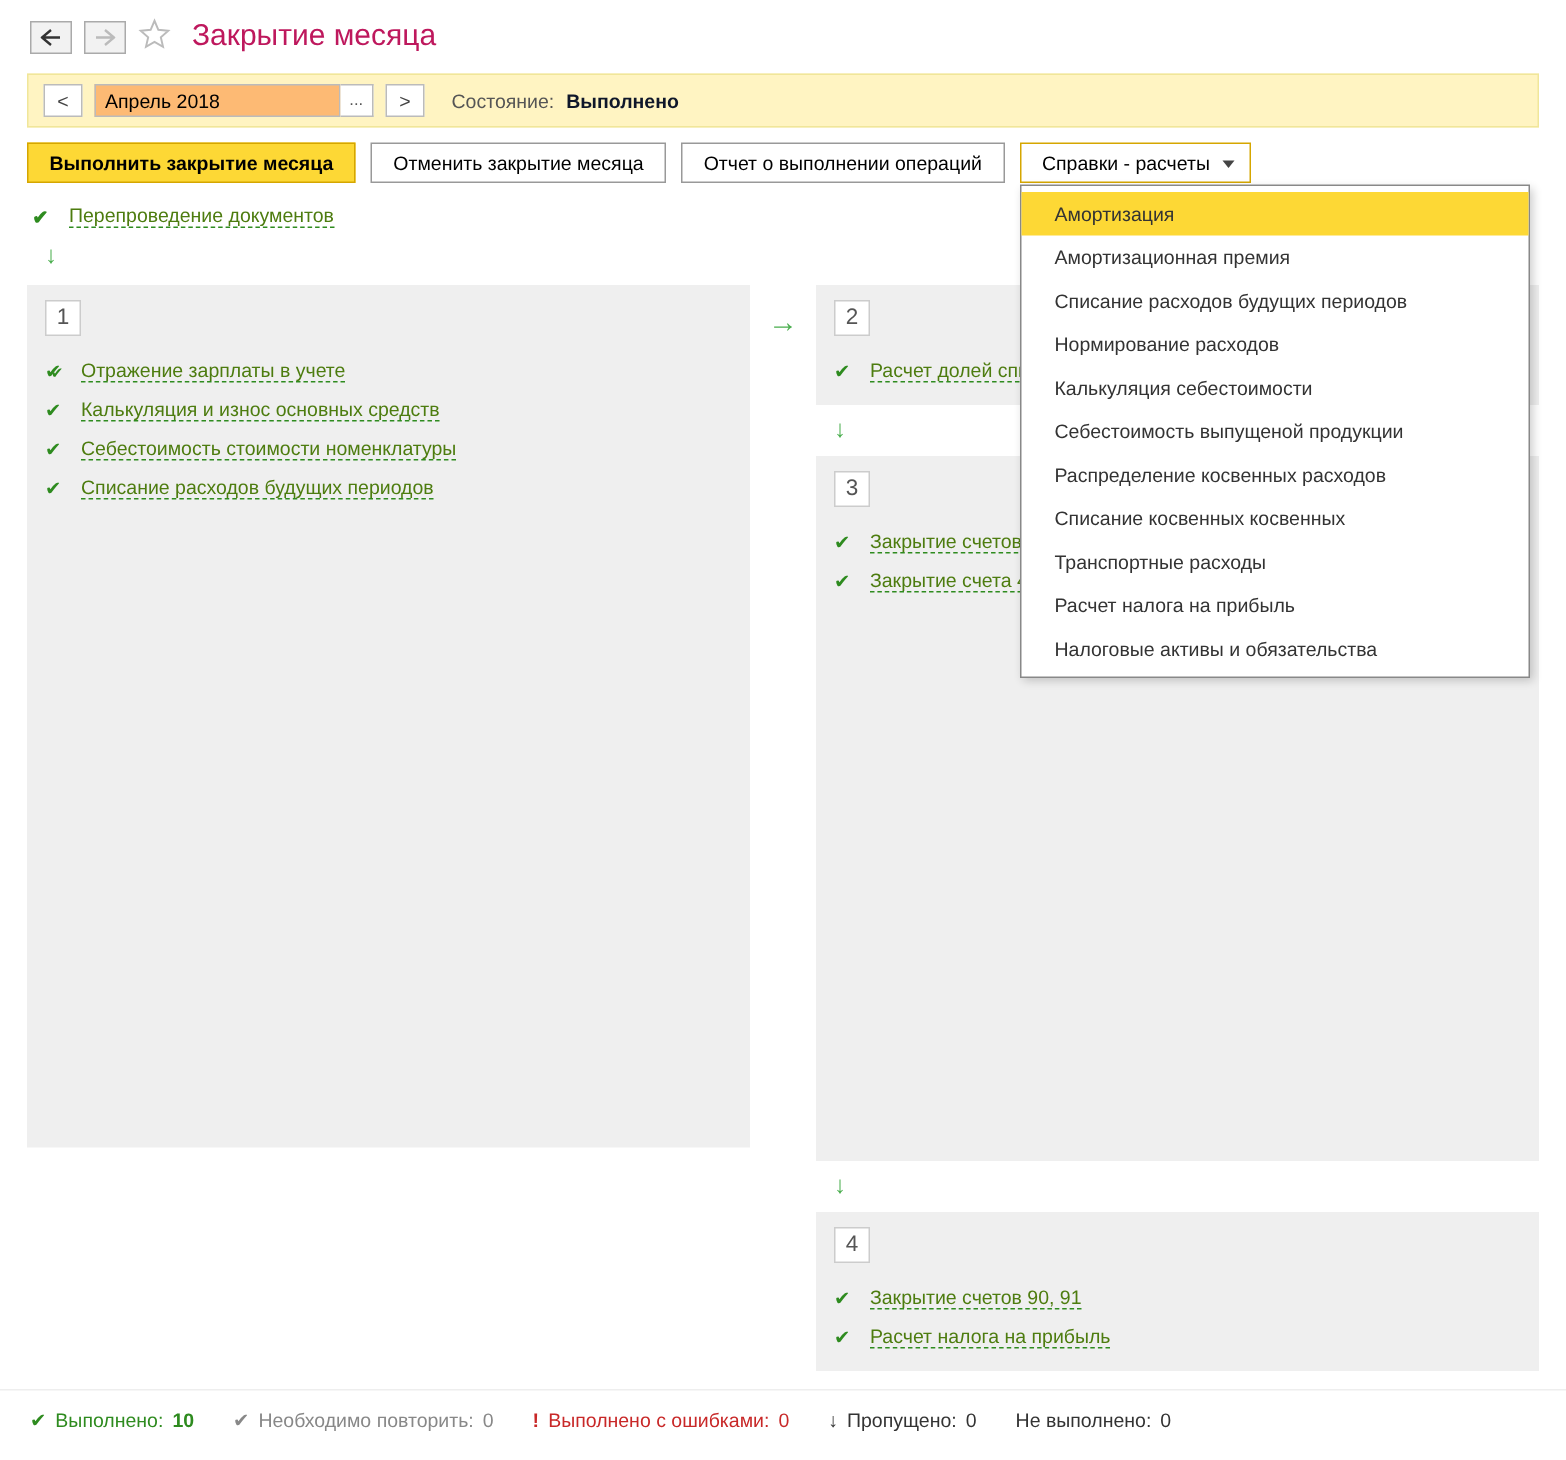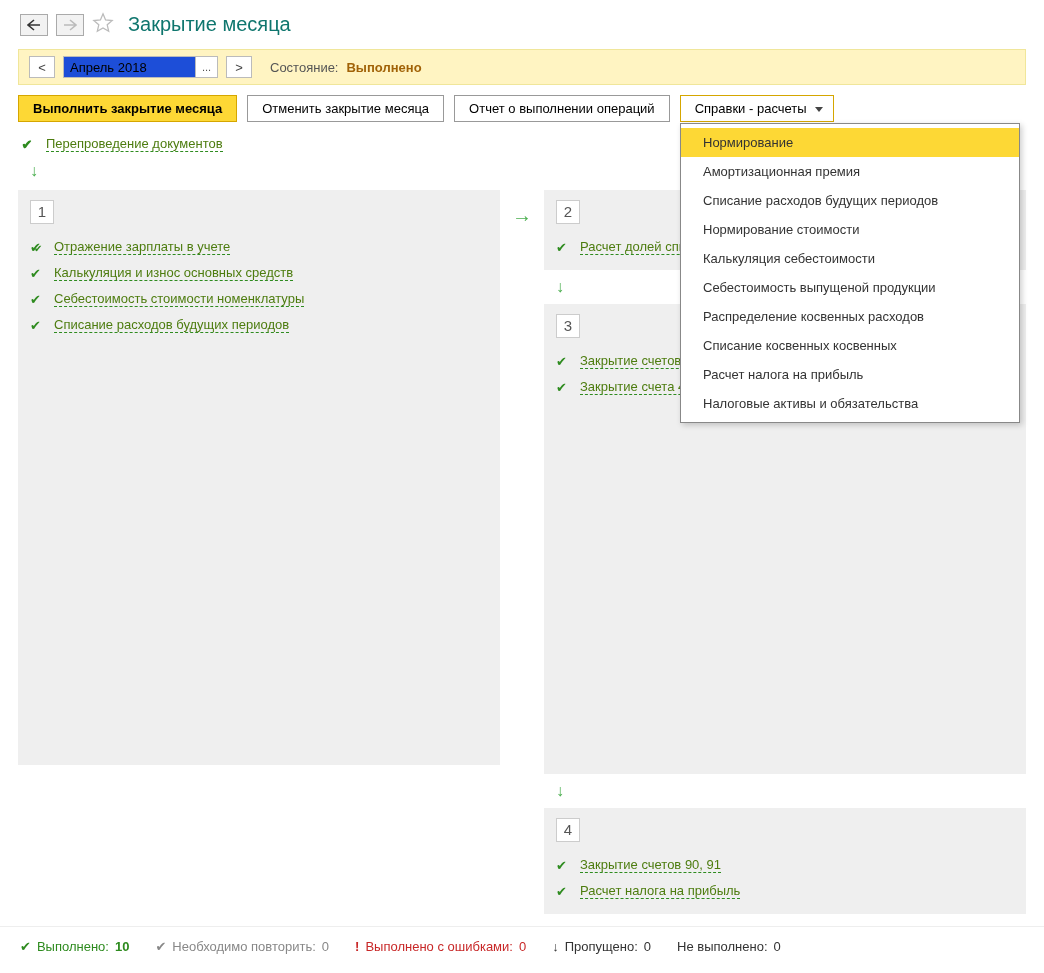--- a/index.html
+++ b/index.html
@@ -8,44 +8,44 @@
 .header {
   display: flex; align-items: center; gap: 8px;
   padding: 12px 20px 8px 20px; background: #fff;
 }
 .nav-btn {
   width: 28px; height: 22px; border: 1px solid #aaa; background: #f2f2f2;
   display: inline-flex; align-items: center; justify-content: center; cursor: pointer;
 }
 .nav-btn svg { width: 14px; height: 12px; }
 .star-icon svg { width: 22px; height: 22px; }
-.page-title { font-size: 20px; color: #0f766e; margin-left: 6px; }
+.page-title { font-size: 20px; color: #be185d; margin-left: 6px; }
 
 .period-bar {
   margin: 4px 18px 10px 18px;
   padding: 6px 10px;
   background: #fff4c2;
   border: 1px solid #f0e69a;
   display: flex; align-items: center; gap: 8px;
 }
 .period-btn {
   width: 26px; height: 22px; border: 1px solid #bbb; background: #fff;
   display: inline-flex; align-items: center; justify-content: center; cursor: pointer;
   font-size: 13px; color: #444;
 }
 .period-input {
-  height: 22px; width: 133px; border: 1px solid #bbb; padding: 0 6px; background: #1d4ed8; font-size: 13px;
+  height: 22px; width: 164px; border: 1px solid #bbb; padding: 0 6px; background: #fdba74; font-size: 13px;
 }
 .period-dots {
   width: 22px; height: 22px; border: 1px solid #bbb; border-left: 0; background: #fff;
   display: inline-flex; align-items: center; justify-content: center; cursor: pointer; color: #555;
   font-size: 11px; margin-left: -8px;
 }
 .state-label { margin-left: 10px; color: #555; }
-.state-value { color: #a16207; font-weight: bold; }
+.state-value { color: #0f172a; font-weight: bold; }
 
 .toolbar {
   margin: 0 18px 10px 18px; display: flex; gap: 10px; position: relative;
 }
 .btn {
   padding: 5px 14px; border: 1px solid #999; background: #fff; cursor: pointer; font-size: 13px;
 }
 .btn-primary {
   background: #fdd835; border: 1px solid #d5a600; font-weight: bold;
 }
@@ -145,28 +145,29 @@
   <span class="state-value">Выполнено</span>
 </div>
 
 <div class="toolbar">
   <button class="btn btn-primary">Выполнить закрытие месяца</button>
   <button class="btn">Отменить закрытие месяца</button>
   <button class="btn">Отчет о выполнении операций</button>
   <button class="btn btn-dropdown">Справки - расчеты</button>
 
   <div class="dropdown-menu">
-    <div class="dropdown-item active">Нормирование</div>
+    <div class="dropdown-item active">Амортизация</div>
     <div class="dropdown-item">Амортизационная премия</div>
     <div class="dropdown-item">Списание расходов будущих периодов</div>
-    <div class="dropdown-item">Нормирование стоимости</div>
+    <div class="dropdown-item">Нормирование расходов</div>
     <div class="dropdown-item">Калькуляция себестоимости</div>
     <div class="dropdown-item">Себестоимость выпущеной продукции</div>
     <div class="dropdown-item">Распределение косвенных расходов</div>
     <div class="dropdown-item">Списание косвенных косвенных</div>
+    <div class="dropdown-item">Транспортные расходы</div>
     <div class="dropdown-item">Расчет налога на прибыль</div>
     <div class="dropdown-item">Налоговые активы и обязательства</div>
   </div>
 </div>
 
 <div class="pre-step">
   <span class="check">✔</span>
   <a class="link">Перепроведение документов</a>
 </div>
 <div class="arrow-down" style="margin:6px 0 10px 30px">↓</div>

